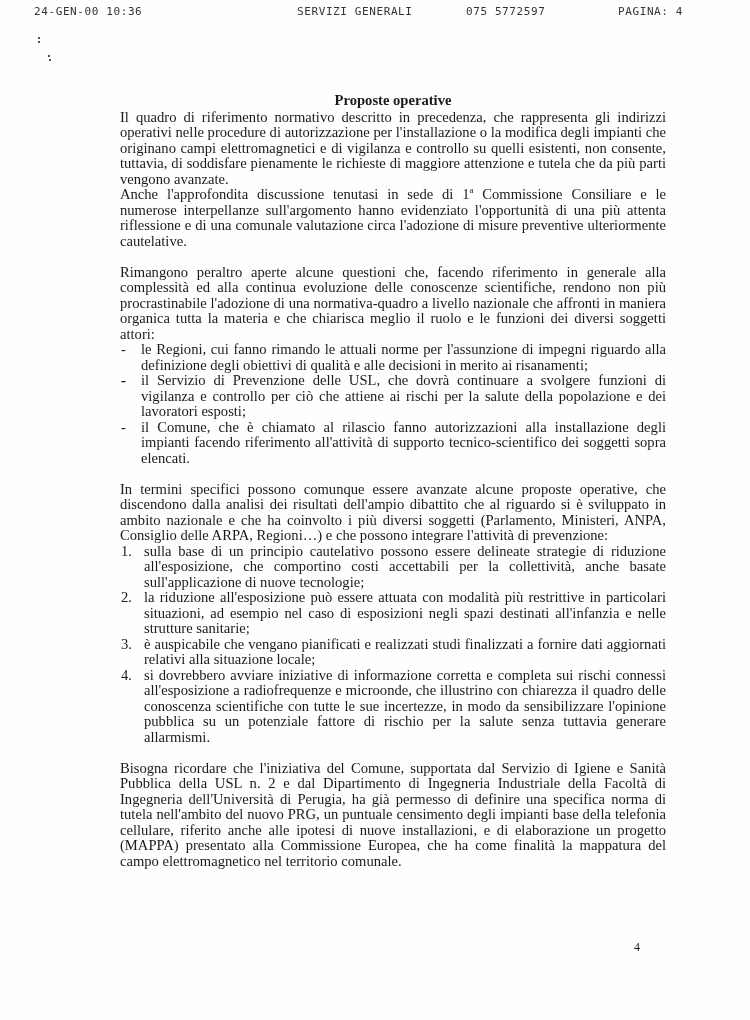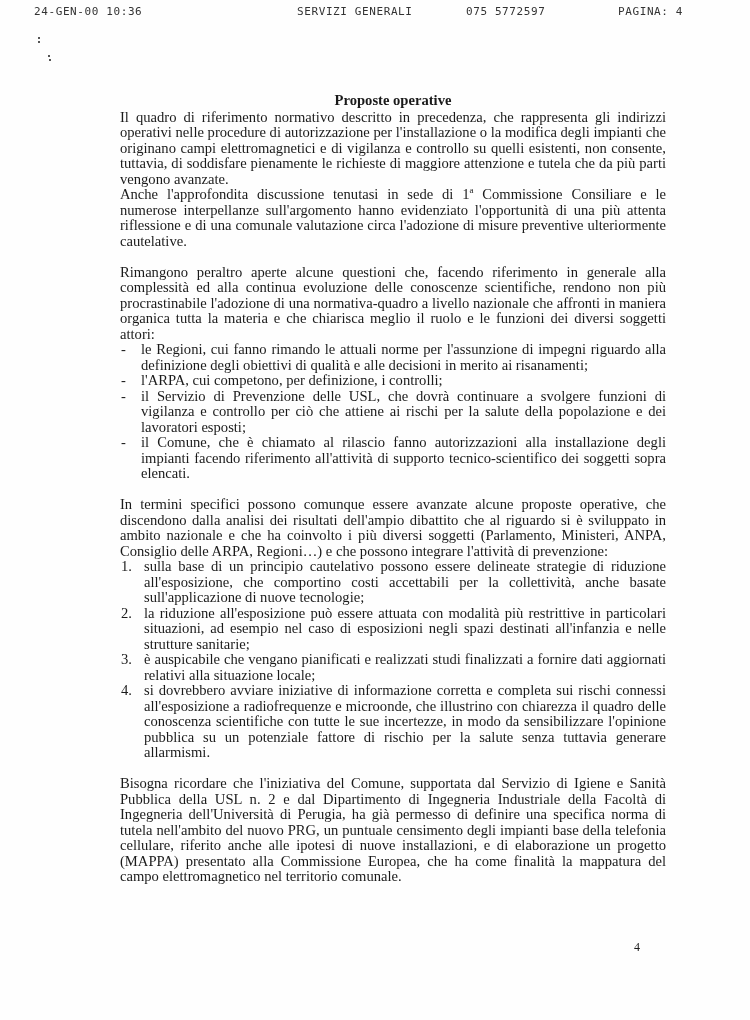--- a/index.html
+++ b/index.html
@@ -43,21 +43,21 @@
 <div class="mark" style="left:49px;top:59px"></div>
 
 <div class="page">
   <div class="title">Proposte operative</div>
   <p>Il quadro di riferimento normativo descritto in precedenza, che rappresenta gli indirizzi operativi nelle procedure di autorizzazione per l'installazione o la modifica degli impianti che originano campi elettromagnetici e di vigilanza e controllo su quelli esistenti, non consente, tuttavia, di soddisfare pienamente le richieste di maggiore attenzione e tutela che da più parti vengono avanzate.</p>
   <p><span>Anche l'approfondita discussione tenutasi in sede di 1</span><sup>a</sup><span> Commissione Consiliare e le numerose interpellanze sull'argomento hanno evidenziato l'opportunità di una più attenta riflessione e di una comunale valutazione circa l'adozione di misure preventive ulteriormente cautelative.</span></p>
   <div class="gap"></div>
   <p>Rimangono peraltro aperte alcune questioni che, facendo riferimento in generale alla complessità ed alla continua evoluzione delle conoscenze scientifiche, rendono non più procrastinabile l'adozione di una normativa-quadro a livello nazionale che affronti in maniera organica tutta la materia e che chiarisca meglio il ruolo e le funzioni dei diversi soggetti attori:</p>
   <ul class="dash">
     <li><span class="marker">-</span><span>le Regioni, cui fanno rimando le attuali norme per l'assunzione di impegni riguardo alla definizione degli obiettivi di qualità e alle decisioni in merito ai risanamenti;</span></li>
-    <li><span class="marker">-</span><span>l'ARPA, cui competono, per definizione, i controlli;</span></li>
+    <li><span class="marker">-</span></li>
     <li><span class="marker">-</span><span>il Servizio di Prevenzione delle USL, che dovrà continuare a svolgere funzioni di vigilanza e controllo per ciò che attiene ai rischi per la salute della popolazione e dei lavoratori esposti;</span></li>
     <li><span class="marker">-</span><span>il Comune, che è chiamato al rilascio fanno autorizzazioni alla installazione degli impianti facendo riferimento all'attività di supporto tecnico-scientifico dei soggetti sopra elencati.</span></li>
   </ul>
   <div class="gap"></div>
   <p>In termini specifici possono comunque essere avanzate alcune proposte operative, che discendono dalla analisi dei risultati dell'ampio dibattito che al riguardo si è sviluppato in ambito nazionale e che ha coinvolto i più diversi soggetti (Parlamento, Ministeri, ANPA, Consiglio delle ARPA, Regioni…) e che possono integrare l'attività di prevenzione:</p>
   <ol class="num">
     <li><span class="marker">1.</span><span>sulla base di un principio cautelativo possono essere delineate strategie di riduzione all'esposizione, che comportino costi accettabili per la collettività, anche basate sull'applicazione di nuove tecnologie;</span></li>
     <li><span class="marker">2.</span><span>la riduzione all'esposizione può essere attuata con modalità più restrittive in particolari situazioni, ad esempio nel caso di esposizioni negli spazi destinati all'infanzia e nelle strutture sanitarie;</span></li>
     <li><span class="marker">3.</span><span>è auspicabile che vengano pianificati e realizzati studi finalizzati a fornire dati aggiornati relativi alla situazione locale;</span></li>
     <li><span class="marker">4.</span><span>si dovrebbero avviare iniziative di informazione corretta e completa sui rischi connessi all'esposizione a radiofrequenze e microonde, che illustrino con chiarezza il quadro delle conoscenza scientifiche con tutte le sue incertezze, in modo da sensibilizzare l'opinione pubblica su un potenziale fattore di rischio per la salute senza tuttavia generare allarmismi.</span></li>

